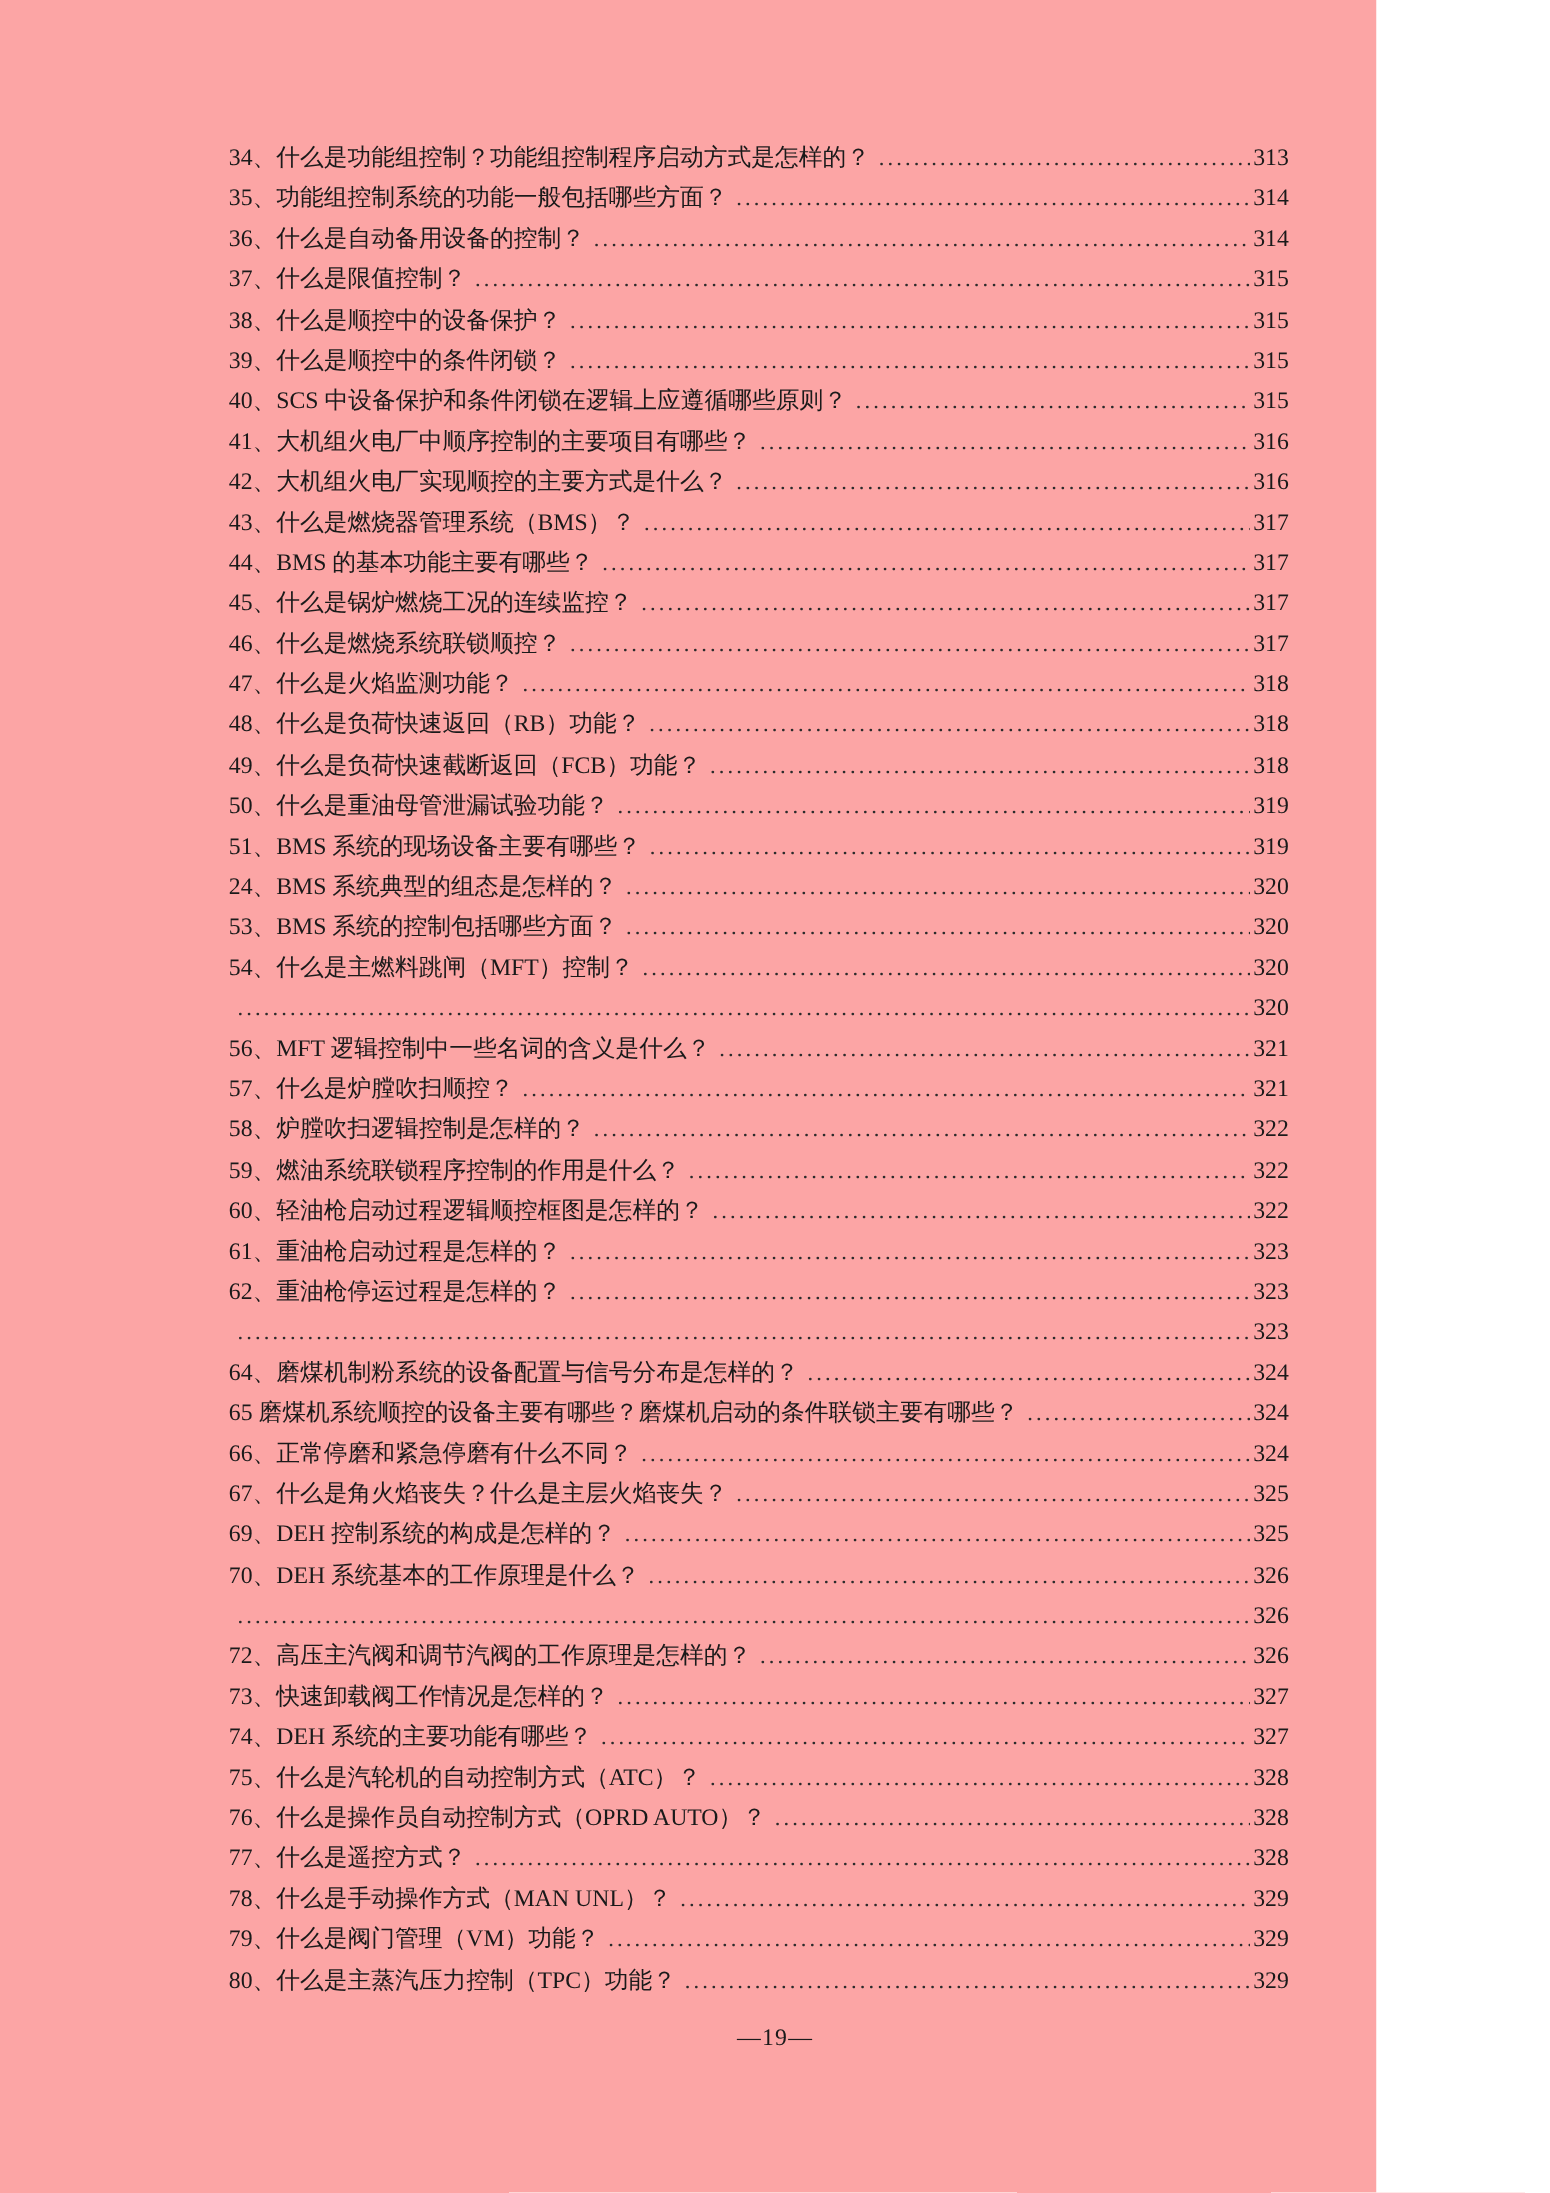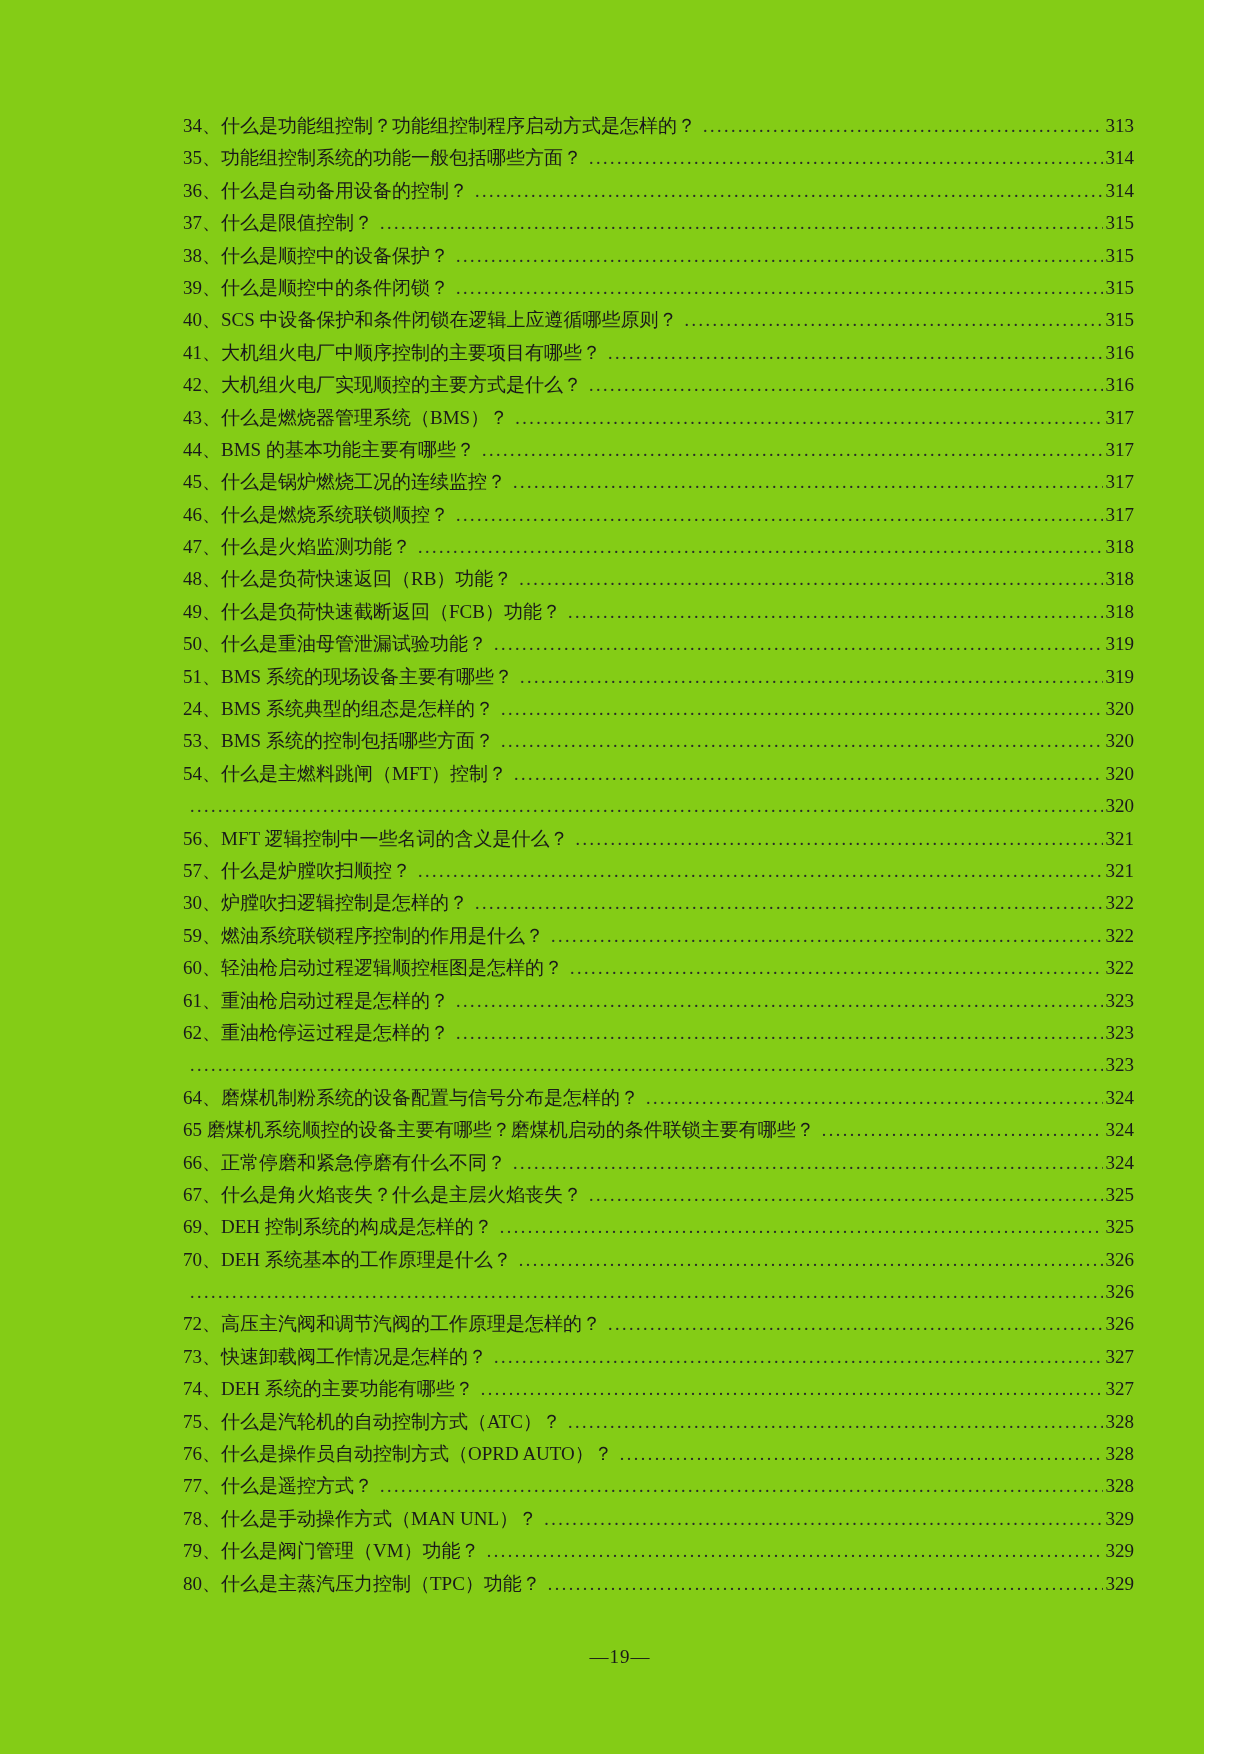--- a/index.html
+++ b/index.html
@@ -2,23 +2,23 @@
 <html><head>
 <meta charset="utf-8">
 <style>
   html, body {
     margin: 0;
     padding: 0;
     background: #ffffff;
   }
   .doc-page {
     position: relative;
-    width: 1204px;
+    width: 1101px;
     height: 1754px;
-    background: #84cc16;
+    background: #fca5a5;
     color: #1a1a1a;
     font-family: "Liberation Serif", "DejaVu Serif", serif;
     overflow: hidden;
   }
   .toc-list {
     position: absolute;
     top: 110px;
     left: 183px;
     right: 70px;
   }
@@ -51,21 +51,20 @@
   }
   .page-footer {
     position: absolute;
     top: 1620px;
     left: 0;
     width: 1240px;
     text-align: center;
     font-size: 19px;
     letter-spacing: 1px;
     color: #1a1a1a;
-    margin-top: 26px;
   }
 </style>
 </head>
 <body>
 
 <div class="doc-page">
   <div class="toc-list" id="toc-list">
       <div class="toc-row">
         <span class="toc-label">34、什么是功能组控制？功能组控制程序启动方式是怎样的？</span>
         <span class="toc-dots"></span>
@@ -179,21 +178,21 @@
         <span class="toc-label">56、MFT 逻辑控制中一些名词的含义是什么？</span>
         <span class="toc-dots"></span>
         <span class="toc-page">321</span>
       </div>
       <div class="toc-row">
         <span class="toc-label">57、什么是炉膛吹扫顺控？</span>
         <span class="toc-dots"></span>
         <span class="toc-page">321</span>
       </div>
       <div class="toc-row">
-        <span class="toc-label">30、炉膛吹扫逻辑控制是怎样的？</span>
+        <span class="toc-label">58、炉膛吹扫逻辑控制是怎样的？</span>
         <span class="toc-dots"></span>
         <span class="toc-page">322</span>
       </div>
       <div class="toc-row">
         <span class="toc-label">59、燃油系统联锁程序控制的作用是什么？</span>
         <span class="toc-dots"></span>
         <span class="toc-page">322</span>
       </div>
       <div class="toc-row">
         <span class="toc-label">60、轻油枪启动过程逻辑顺控框图是怎样的？</span>

